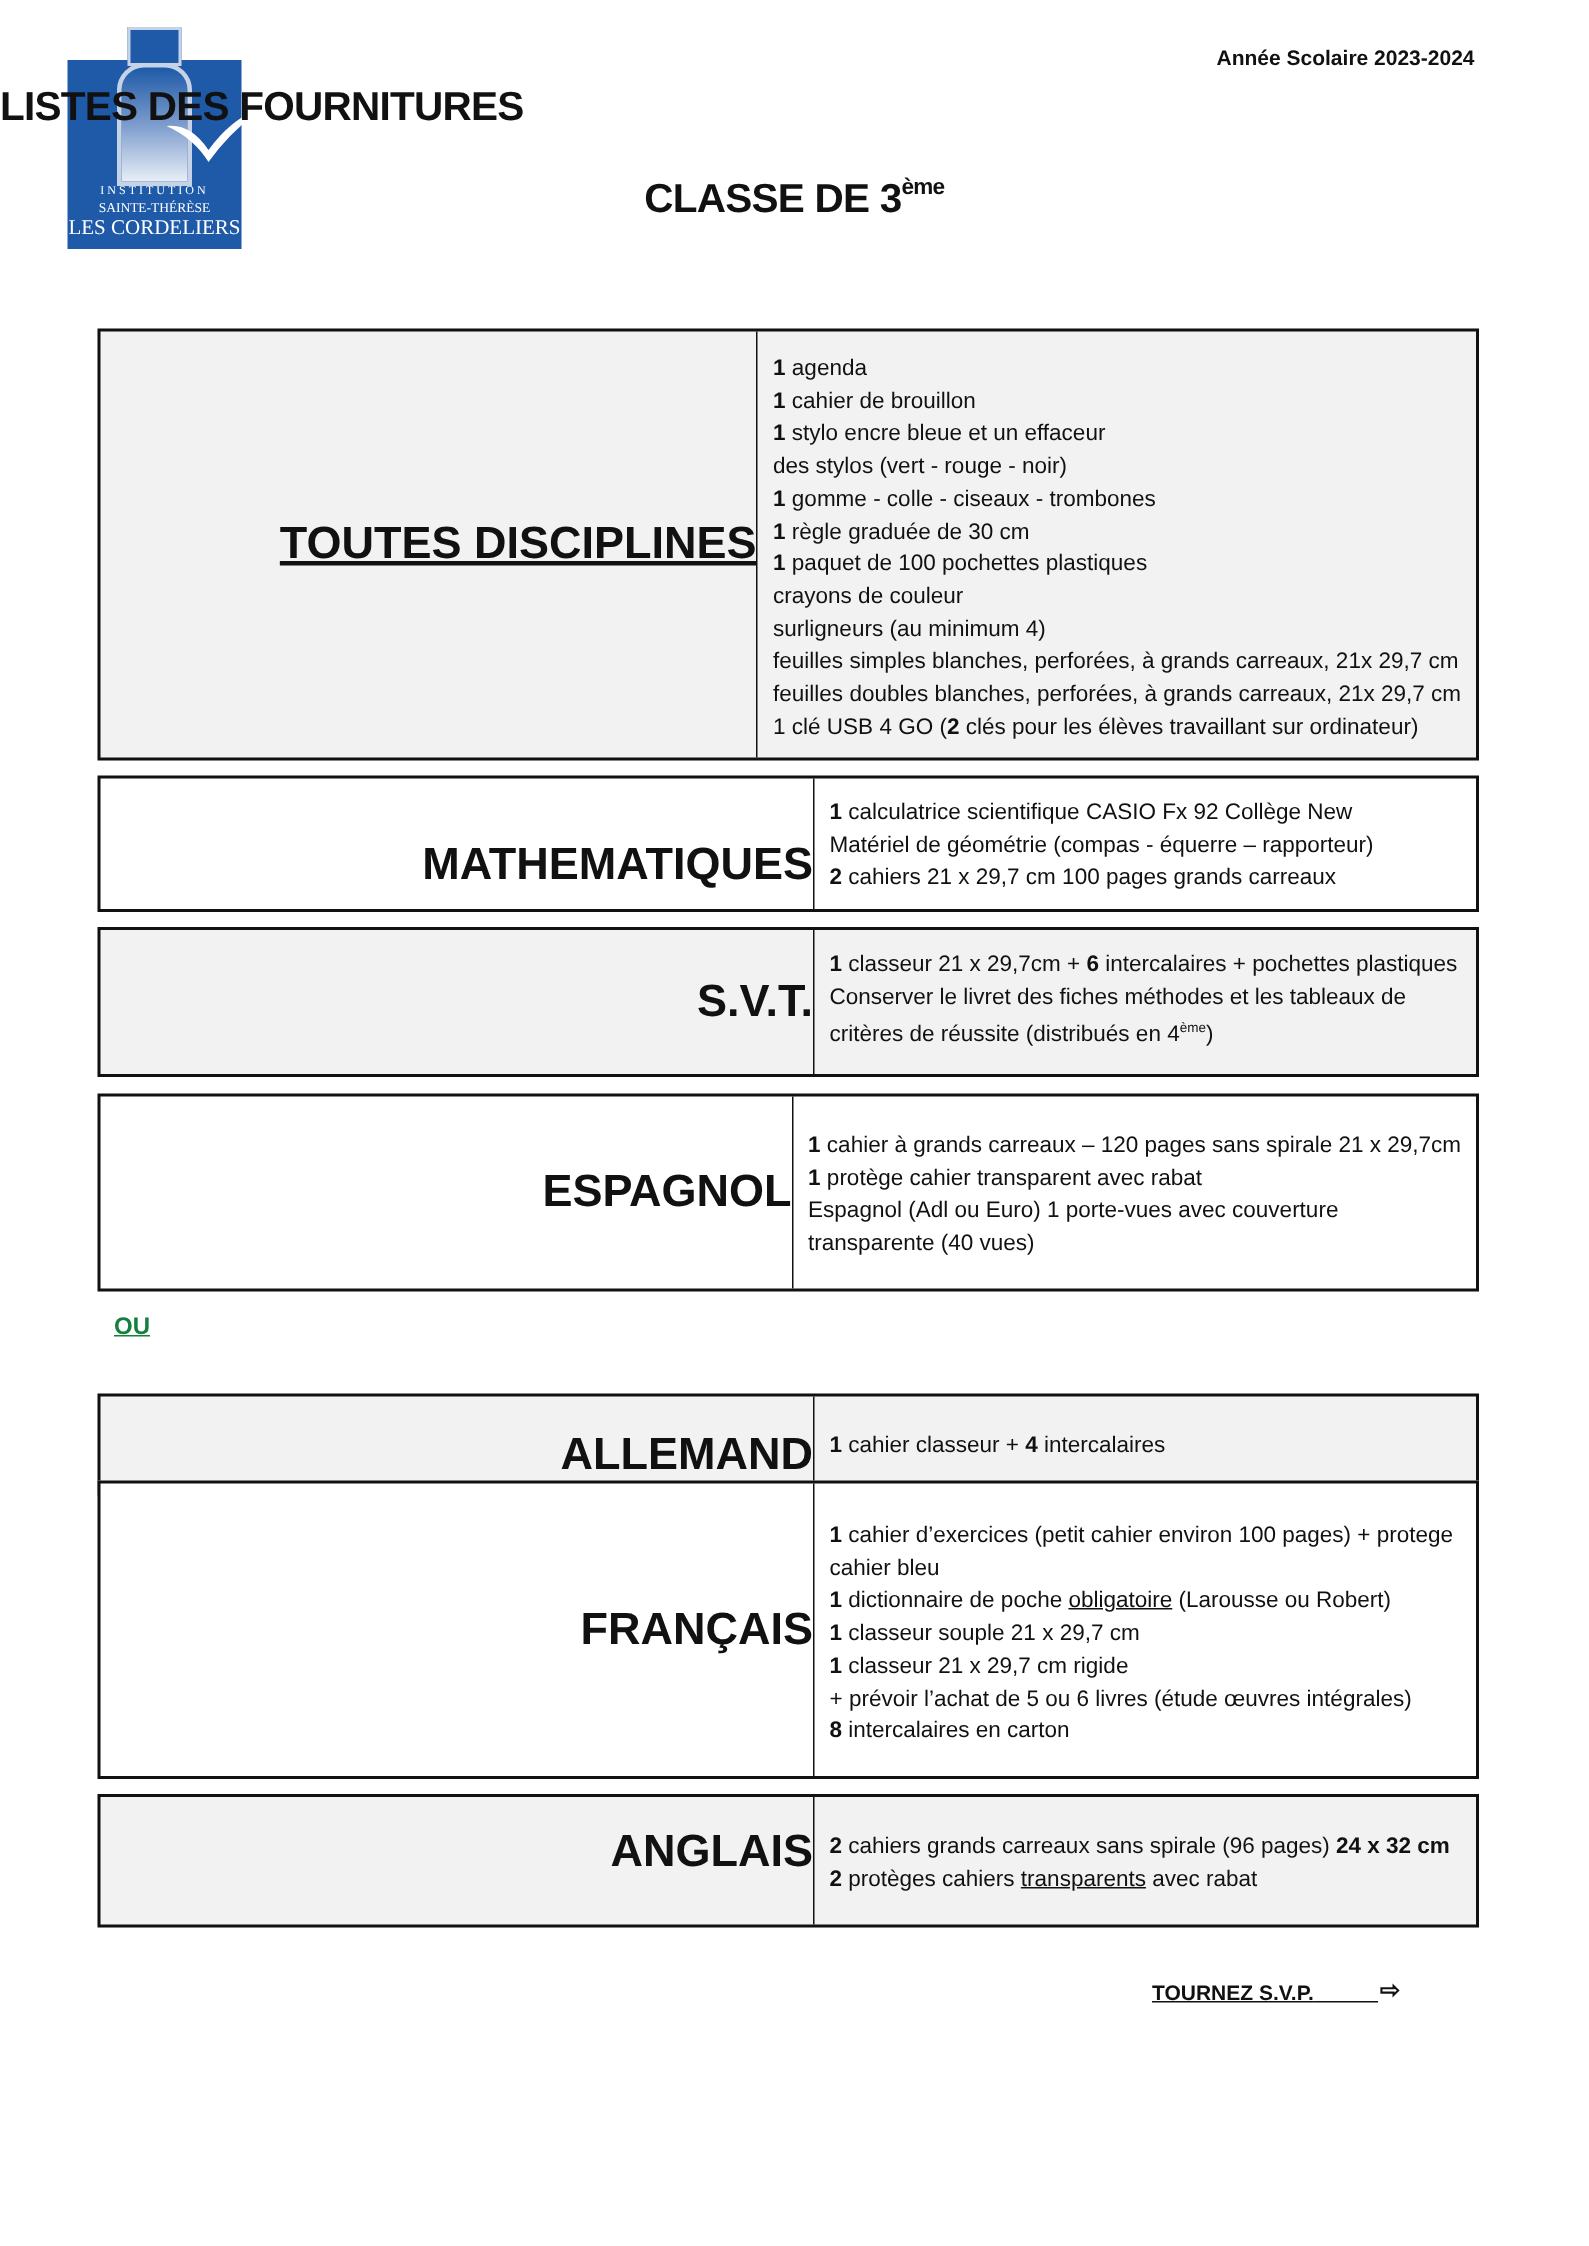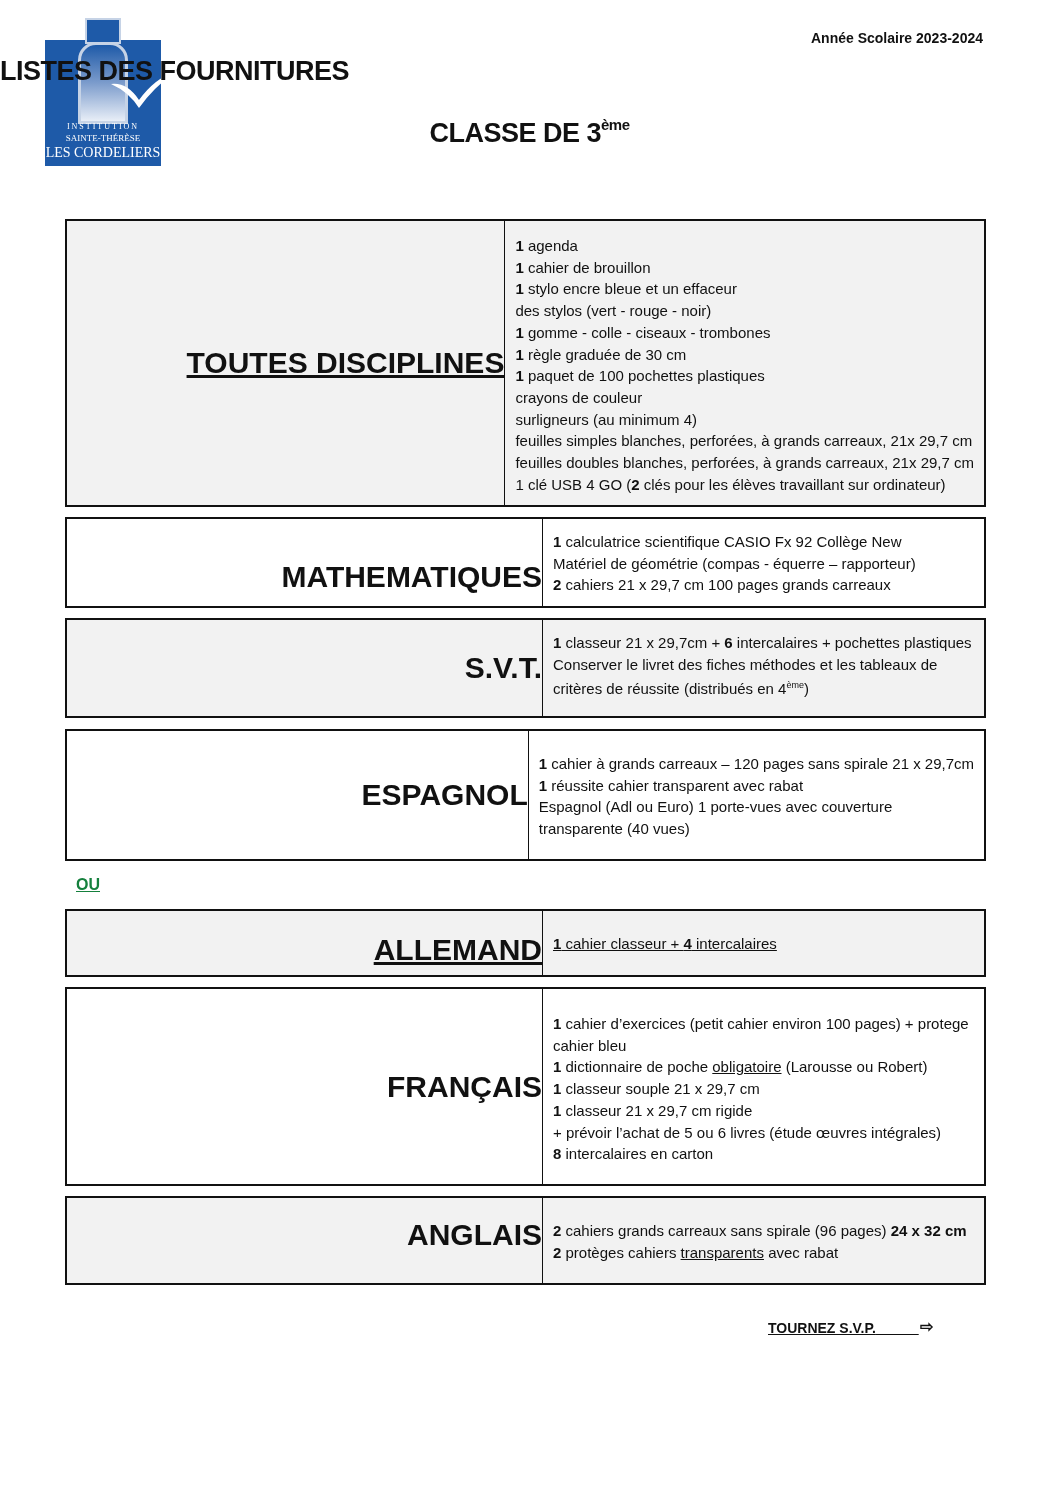--- a/index.html
+++ b/index.html
@@ -116,28 +116,28 @@
   <div class="items">
     <div><b>1</b><span> classeur 21 x 29,7cm + </span><b>6</b><span> intercalaires + pochettes plastiques</span></div>
     <div class="wrap"><span>Conserver le livret des fiches méthodes et les tableaux de critères de réussite (distribués en 4</span><sup>ème</sup><span>)</span></div>
   </div>
 </div>
 
 <div class="row white" style="top:729px;height:132px;">
   <div class="subj">ESPAGNOL</div>
   <div class="items bold" style="padding-top:22px;">
     <div><b>1</b><span> cahier à grands carreaux – 120 pages sans spirale 21 x 29,7cm</span></div>
-    <div><b>1</b><span> réussite cahier transparent avec rabat</span></div>
+    <div><b>1</b><span> protège cahier transparent avec rabat</span></div>
     <div class="wrap"><span>Espagnol (Adl ou Euro) 1 porte-vues avec couverture transparente (40 vues)</span></div>
   </div>
 </div>
 
 <div class="ou">OU</div>
 
-<div class="row" style="top:909px;height:68px;text-decoration:underline;">
+<div class="row" style="top:929px;height:68px;">
   <div class="subj" style="align-items:flex-end;padding-bottom:8px;">ALLEMAND</div>
   <div class="items" style="padding-top:22px;">
     <div><b>1</b><span> cahier classeur + </span><b>4</b><span> intercalaires</span></div>
   </div>
 </div>
 
 <div class="row white" style="top:987px;height:199px;">
   <div class="subj">FRANÇAIS</div>
   <div class="items bold" style="padding-top:24px;">
     <div class="wrap"><b>1</b><span> cahier d’exercices (petit cahier environ 100 pages) + protege cahier bleu</span></div>

